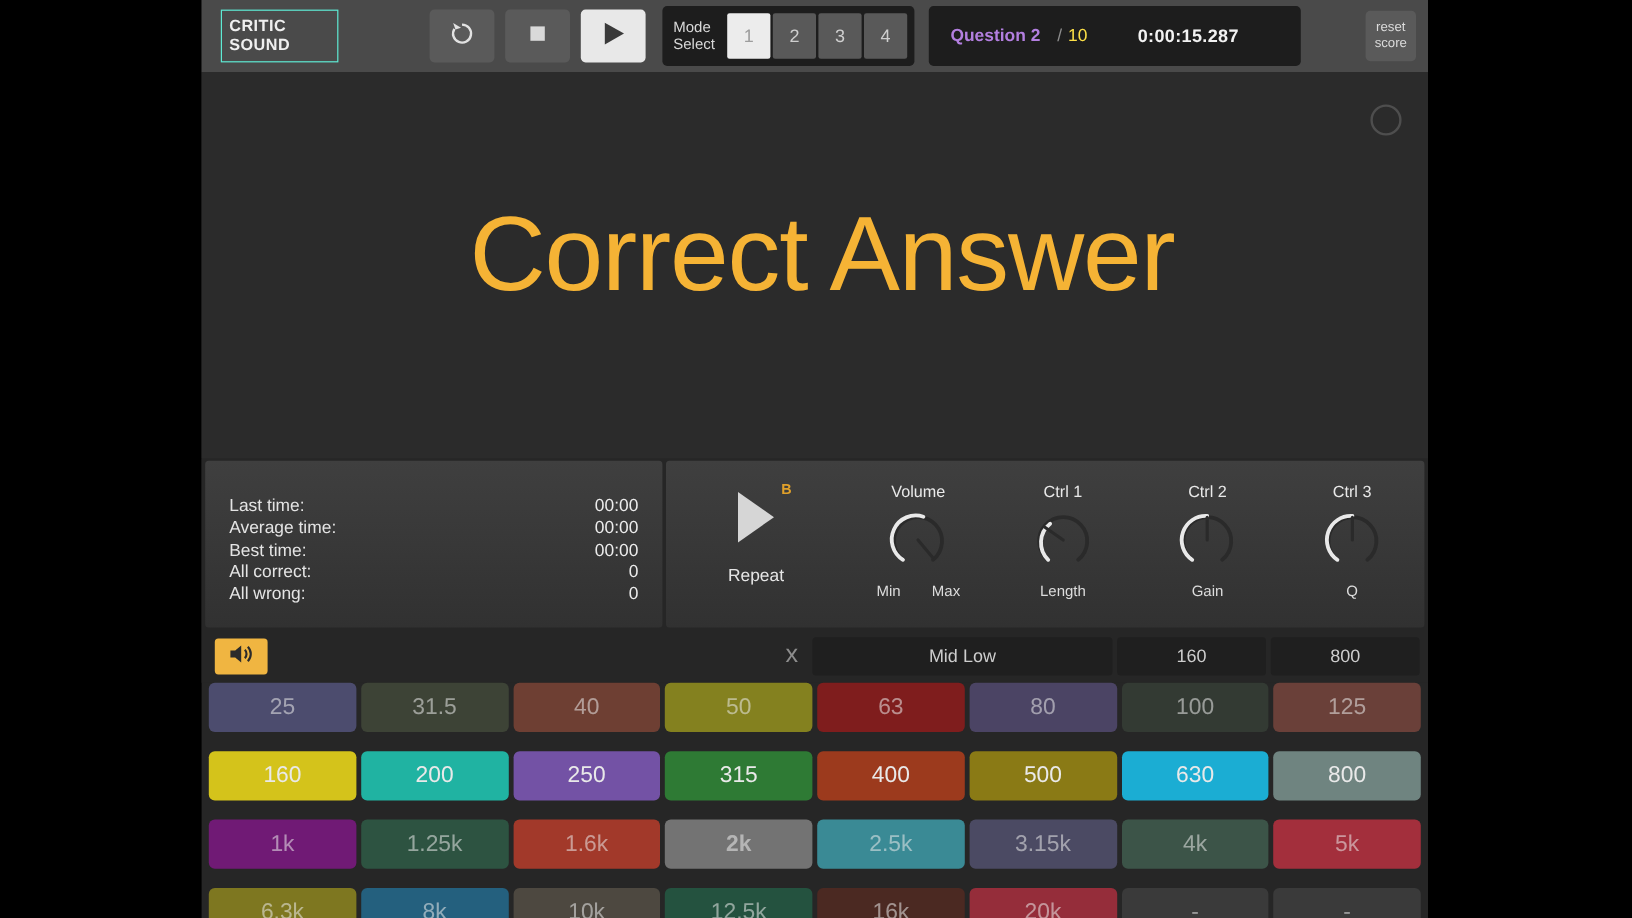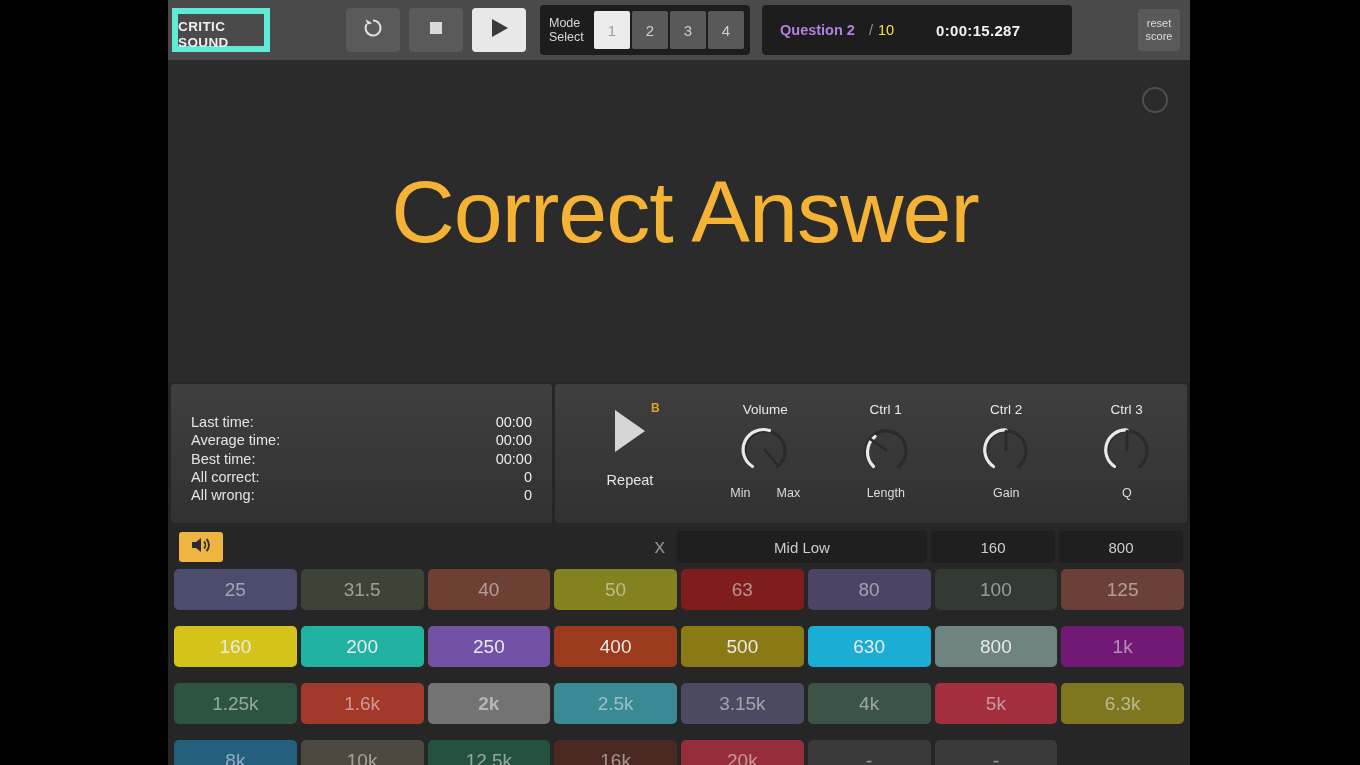--- a/index.html
+++ b/index.html
@@ -18,29 +18,29 @@
 
   
   .topbar {
     position: relative;
     height: 60px;
     background: #4a4a4a;
     display: flex;
     align-items: center;
   }
   .logo-box {
-    margin-left: 4px;
+    margin-left: 16px;
     width: 98px; height: 44px;
-    border: 6px solid #5eead4;
+    border: 1px solid #5eead4;
     color: #efefef;
     font-size: 13.5px;
     font-weight: bold;
     letter-spacing: .4px;
     line-height: 16px;
-    padding: 5px 0 0 0;
+    padding: 5px 0 0 6px;
   }
   .logo-box div { display:block; }
 
   .transport {
     margin-left: 76px;
     display: flex;
     gap: 9px;
   }
   .tbtn {
     width: 54px; height: 44px;
@@ -405,20 +405,21 @@
       <div class="cell dim" style="background: rgb(61, 67, 54);">31.5</div>
       <div class="cell dim" style="background: rgb(110, 63, 51);">40</div>
       <div class="cell dim" style="background: rgb(132, 129, 31);">50</div>
       <div class="cell dim" style="background: #7f1d1d;">63</div>
       <div class="cell dim" style="background: rgb(75, 68, 100);">80</div>
       <div class="cell dim" style="background: rgb(51, 58, 51);">100</div>
       <div class="cell dim" style="background: rgb(106, 64, 57);">125</div>
       <div class="cell" style="background: rgb(212, 195, 27);">160</div>
       <div class="cell" style="background: rgb(32, 179, 162);">200</div>
       <div class="cell" style="background: rgb(115, 82, 165);">250</div>
+      <div class="cell" style="background: rgb(46, 122, 52);">315</div>
       <div class="cell" style="background: rgb(156, 58, 29);">400</div>
       <div class="cell" style="background: rgb(138, 122, 21);">500</div>
       <div class="cell" style="background: rgb(27, 173, 211);">630</div>
       <div class="cell" style="background: rgb(111, 132, 128);">800</div>
       <div class="cell dim" style="background: #701a75;">1k</div>
       <div class="cell dim" style="background: rgb(45, 83, 65);">1.25k</div>
       <div class="cell dim" style="background: rgb(162, 57, 42);">1.6k</div>
       <div class="cell dim" style="background: #737373; font-weight: bold;">2k</div>
       <div class="cell dim" style="background: rgb(58, 138, 149);">2.5k</div>
       <div class="cell dim" style="background: rgb(75, 74, 99);">3.15k</div>

